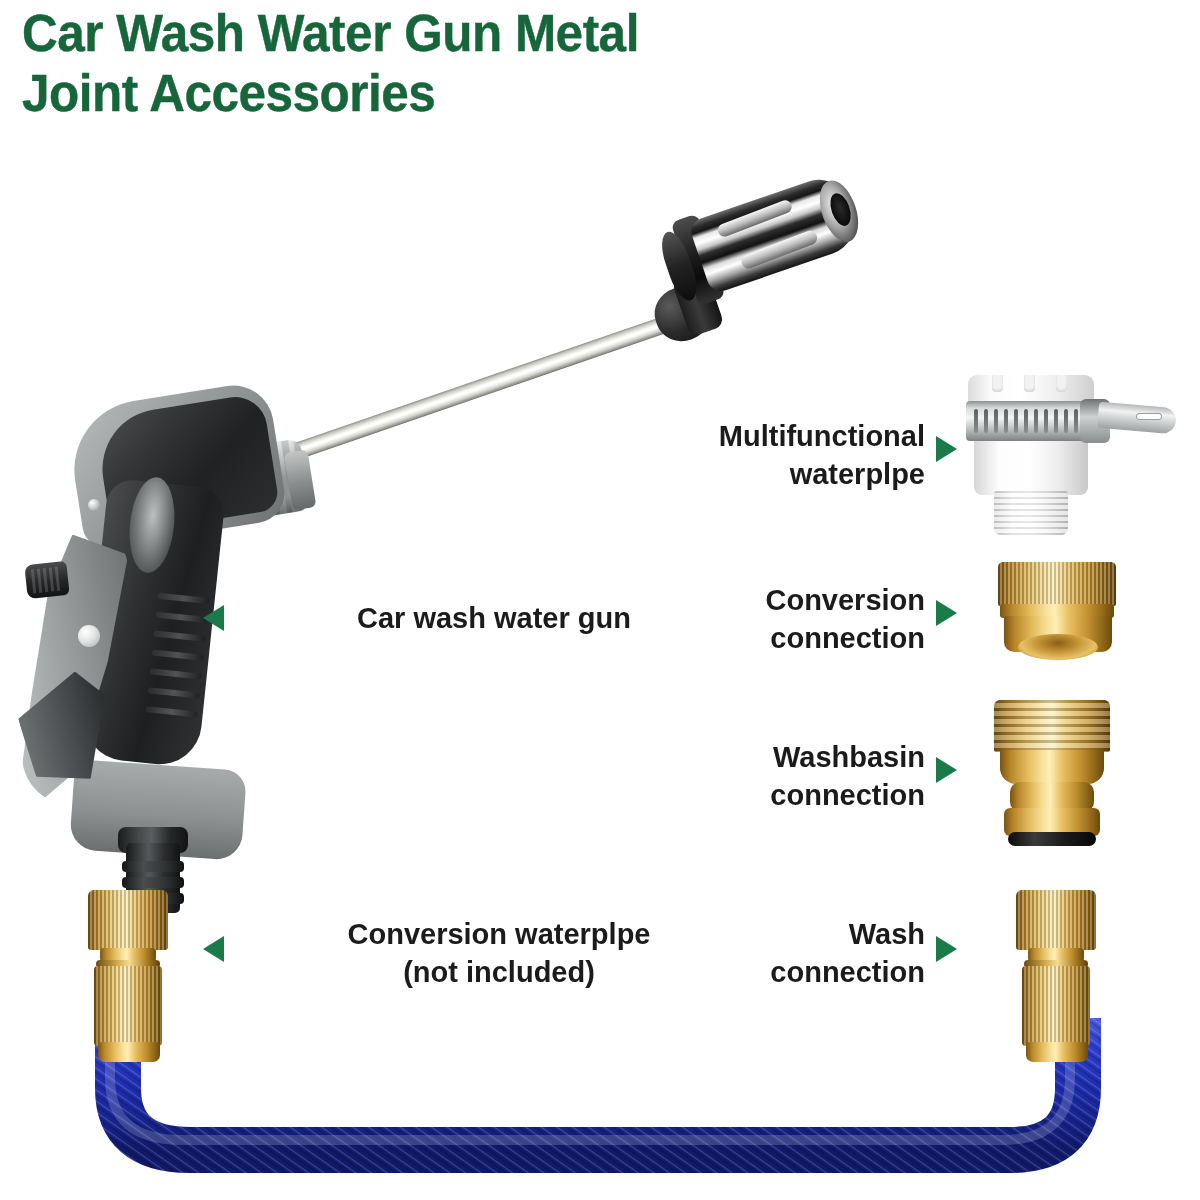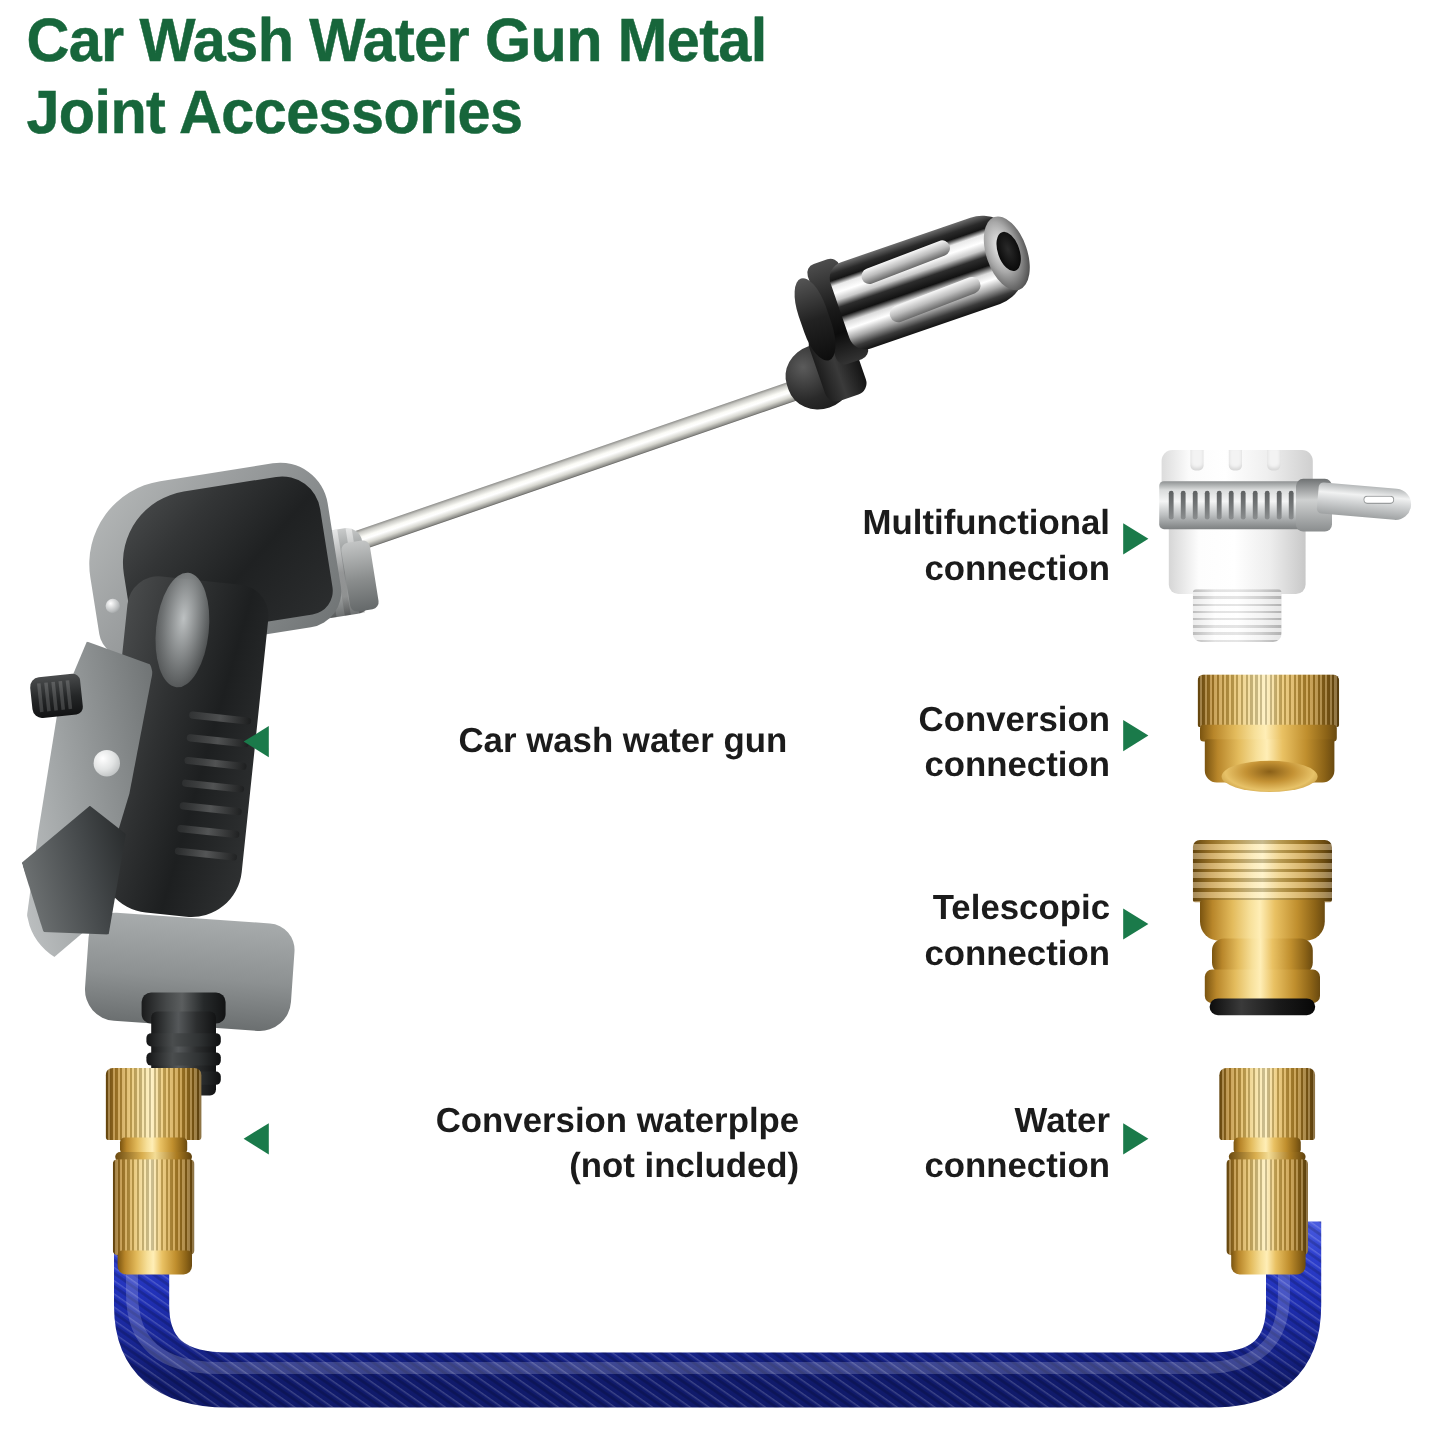--- a/index.html
+++ b/index.html
@@ -28,21 +28,21 @@
     border-top:13px solid transparent;border-bottom:13px solid transparent;
     border-right:21px solid #1a7a4a;
   }
 
   
   .label{
     position:absolute;color:#1b1b1b;font-weight:bold;font-size:29px;
     line-height:38px;white-space:pre-line;
   }
   .label.right-al{text-align:right;}
-  .label.left-al{text-align:right;}
+  .label.left-al{text-align:center;margin-left:48px;}
 
   
   
   
   .gun{position:absolute;left:0;top:95px;width:900px;height:760px;}
 
   
   .lance{
     position:absolute;left:296px;top:348px;width:420px;height:17px;
     background:linear-gradient(to bottom,#8d8d8a 0%,#c9c9c4 14%,#fbfbf6 38%,#ffffff 52%,#d6d6cf 74%,#8e8e8a 94%,#5f5f5c 100%);
@@ -398,41 +398,41 @@
       <span class="slot" style="left:98px"></span>
     <span class="slot" style="left:108px"></span>
       <span class="slot" style="left:118px"></span>
   </div>
   <div class="mf-cam"></div>
   <div class="mf-lever"></div>
   <div class="mf-lever-hole"></div>
 </div>
 <div class="arrow right" style="left:936px;top:436px;"></div>
 <div class="label right-al" style="left:600px;top:417px;width:325px;">Multifunctional
-connection</div>
+waterplpe</div>
 
 <div class="part" style="left:998px;top:562px;width:130px;height:100px;">
   <div class="cv-knurl brass-knurl"></div>
   <div class="cv-band brass"></div>
   <div class="cv-body brass"></div>
   <div class="cv-bore"></div>
 </div>
 <div class="arrow right" style="left:936px;top:600px;"></div>
 <div class="label right-al" style="left:640px;top:581px;width:285px;">Conversion
 connection</div>
 
 <div class="part" style="left:986px;top:700px;width:140px;height:150px;">
   <div class="wb-thread brass-thread"></div>
   <div class="wb-shoulder brass"></div>
   <div class="wb-waist brass"></div>
   <div class="wb-collar brass"></div>
   <div class="wb-washer"></div>
 </div>
 <div class="arrow right" style="left:936px;top:757px;"></div>
-<div class="label right-al" style="left:640px;top:738px;width:285px;">Telescopic
+<div class="label right-al" style="left:640px;top:738px;width:285px;">Washbasin
 connection</div>
 
 <div class="hose-wrap">
   <svg class="hose-path" viewBox="0 0 1200 200" preserveAspectRatio="none">
     <defs>
       <linearGradient id="hoseGrad" x1="0" y1="0" x2="0" y2="1">
         <stop offset="0%" stop-color="#4a5ce0"></stop>
         <stop offset="22%" stop-color="#2d3fce"></stop>
         <stop offset="48%" stop-color="#1f2fb5"></stop>
         <stop offset="78%" stop-color="#17248f"></stop>
@@ -464,14 +464,14 @@
   <div class="hf-ring"></div>
   <div class="hf-barrel brass-knurl"></div>
   <div class="hf-foot brass"></div>
 </div>
 
 <div class="arrow left" style="left:203px;top:936px;"></div>
 <div class="label left-al" style="left:236px;top:915px;width:430px;">Conversion waterplpe
 (not included)</div>
 
 <div class="arrow right" style="left:936px;top:936px;"></div>
-<div class="label right-al" style="left:640px;top:915px;width:285px;">Water
+<div class="label right-al" style="left:640px;top:915px;width:285px;">Wash
 connection</div>
 
 </body></html>

